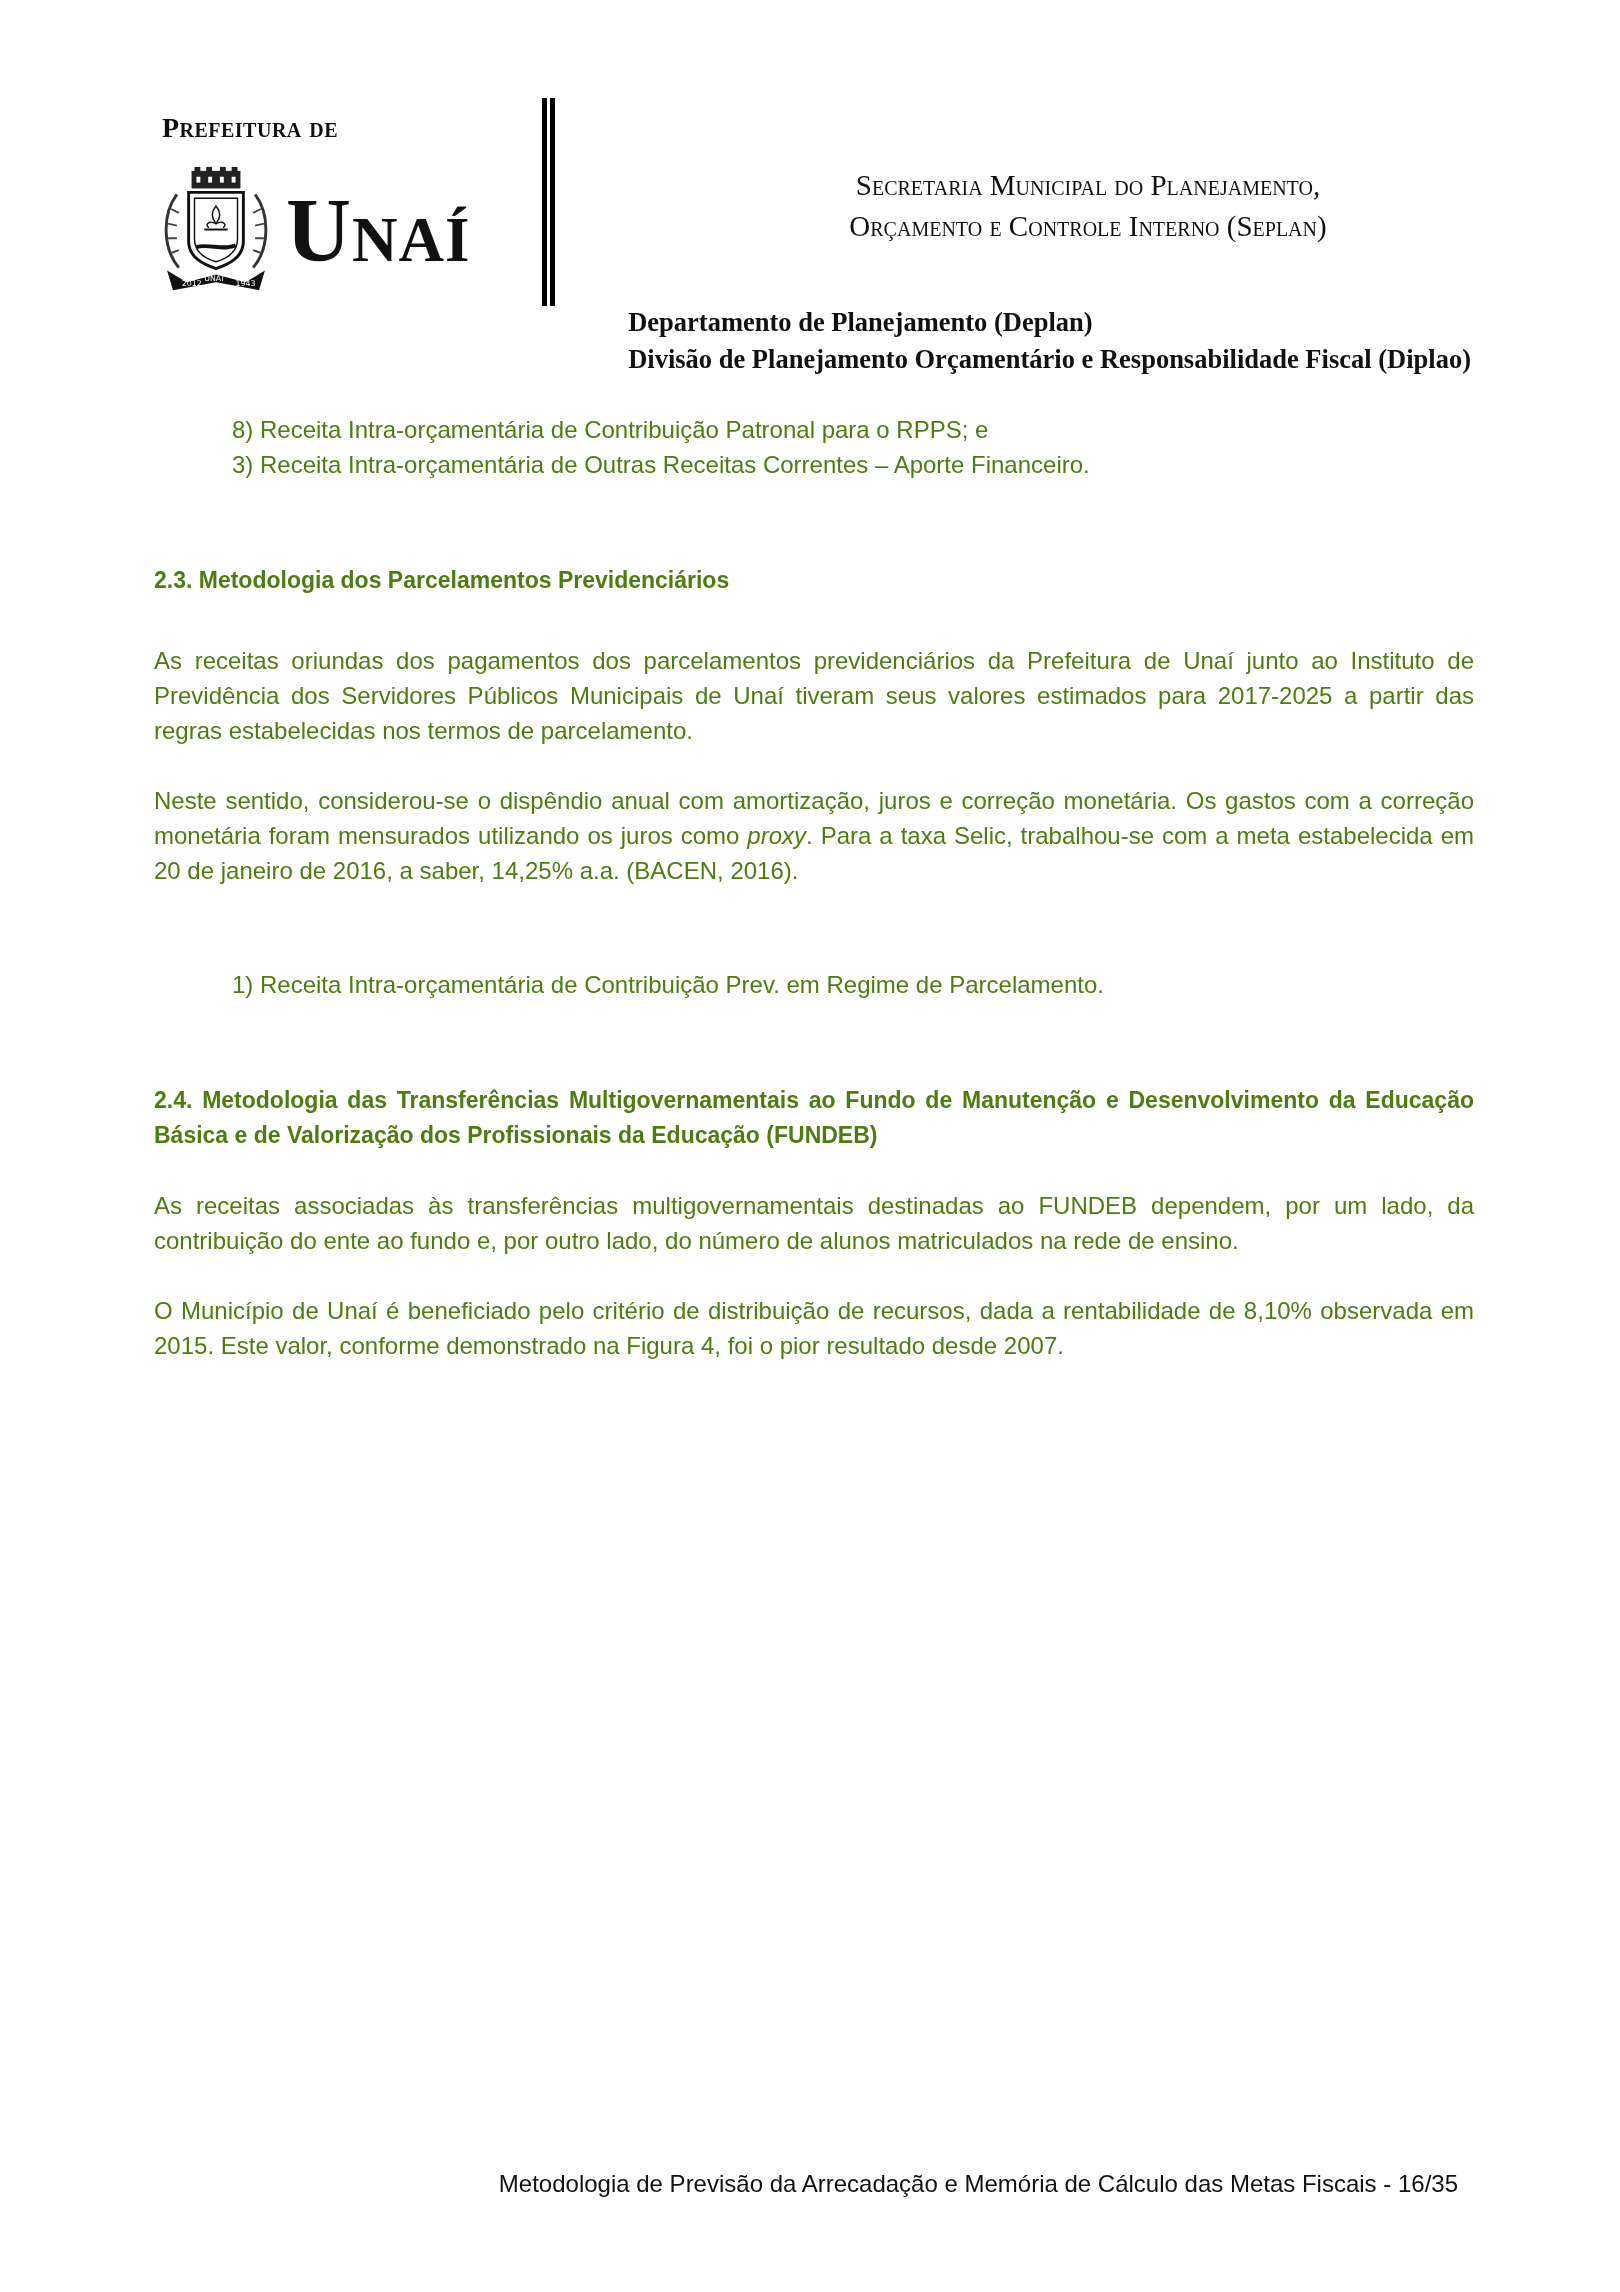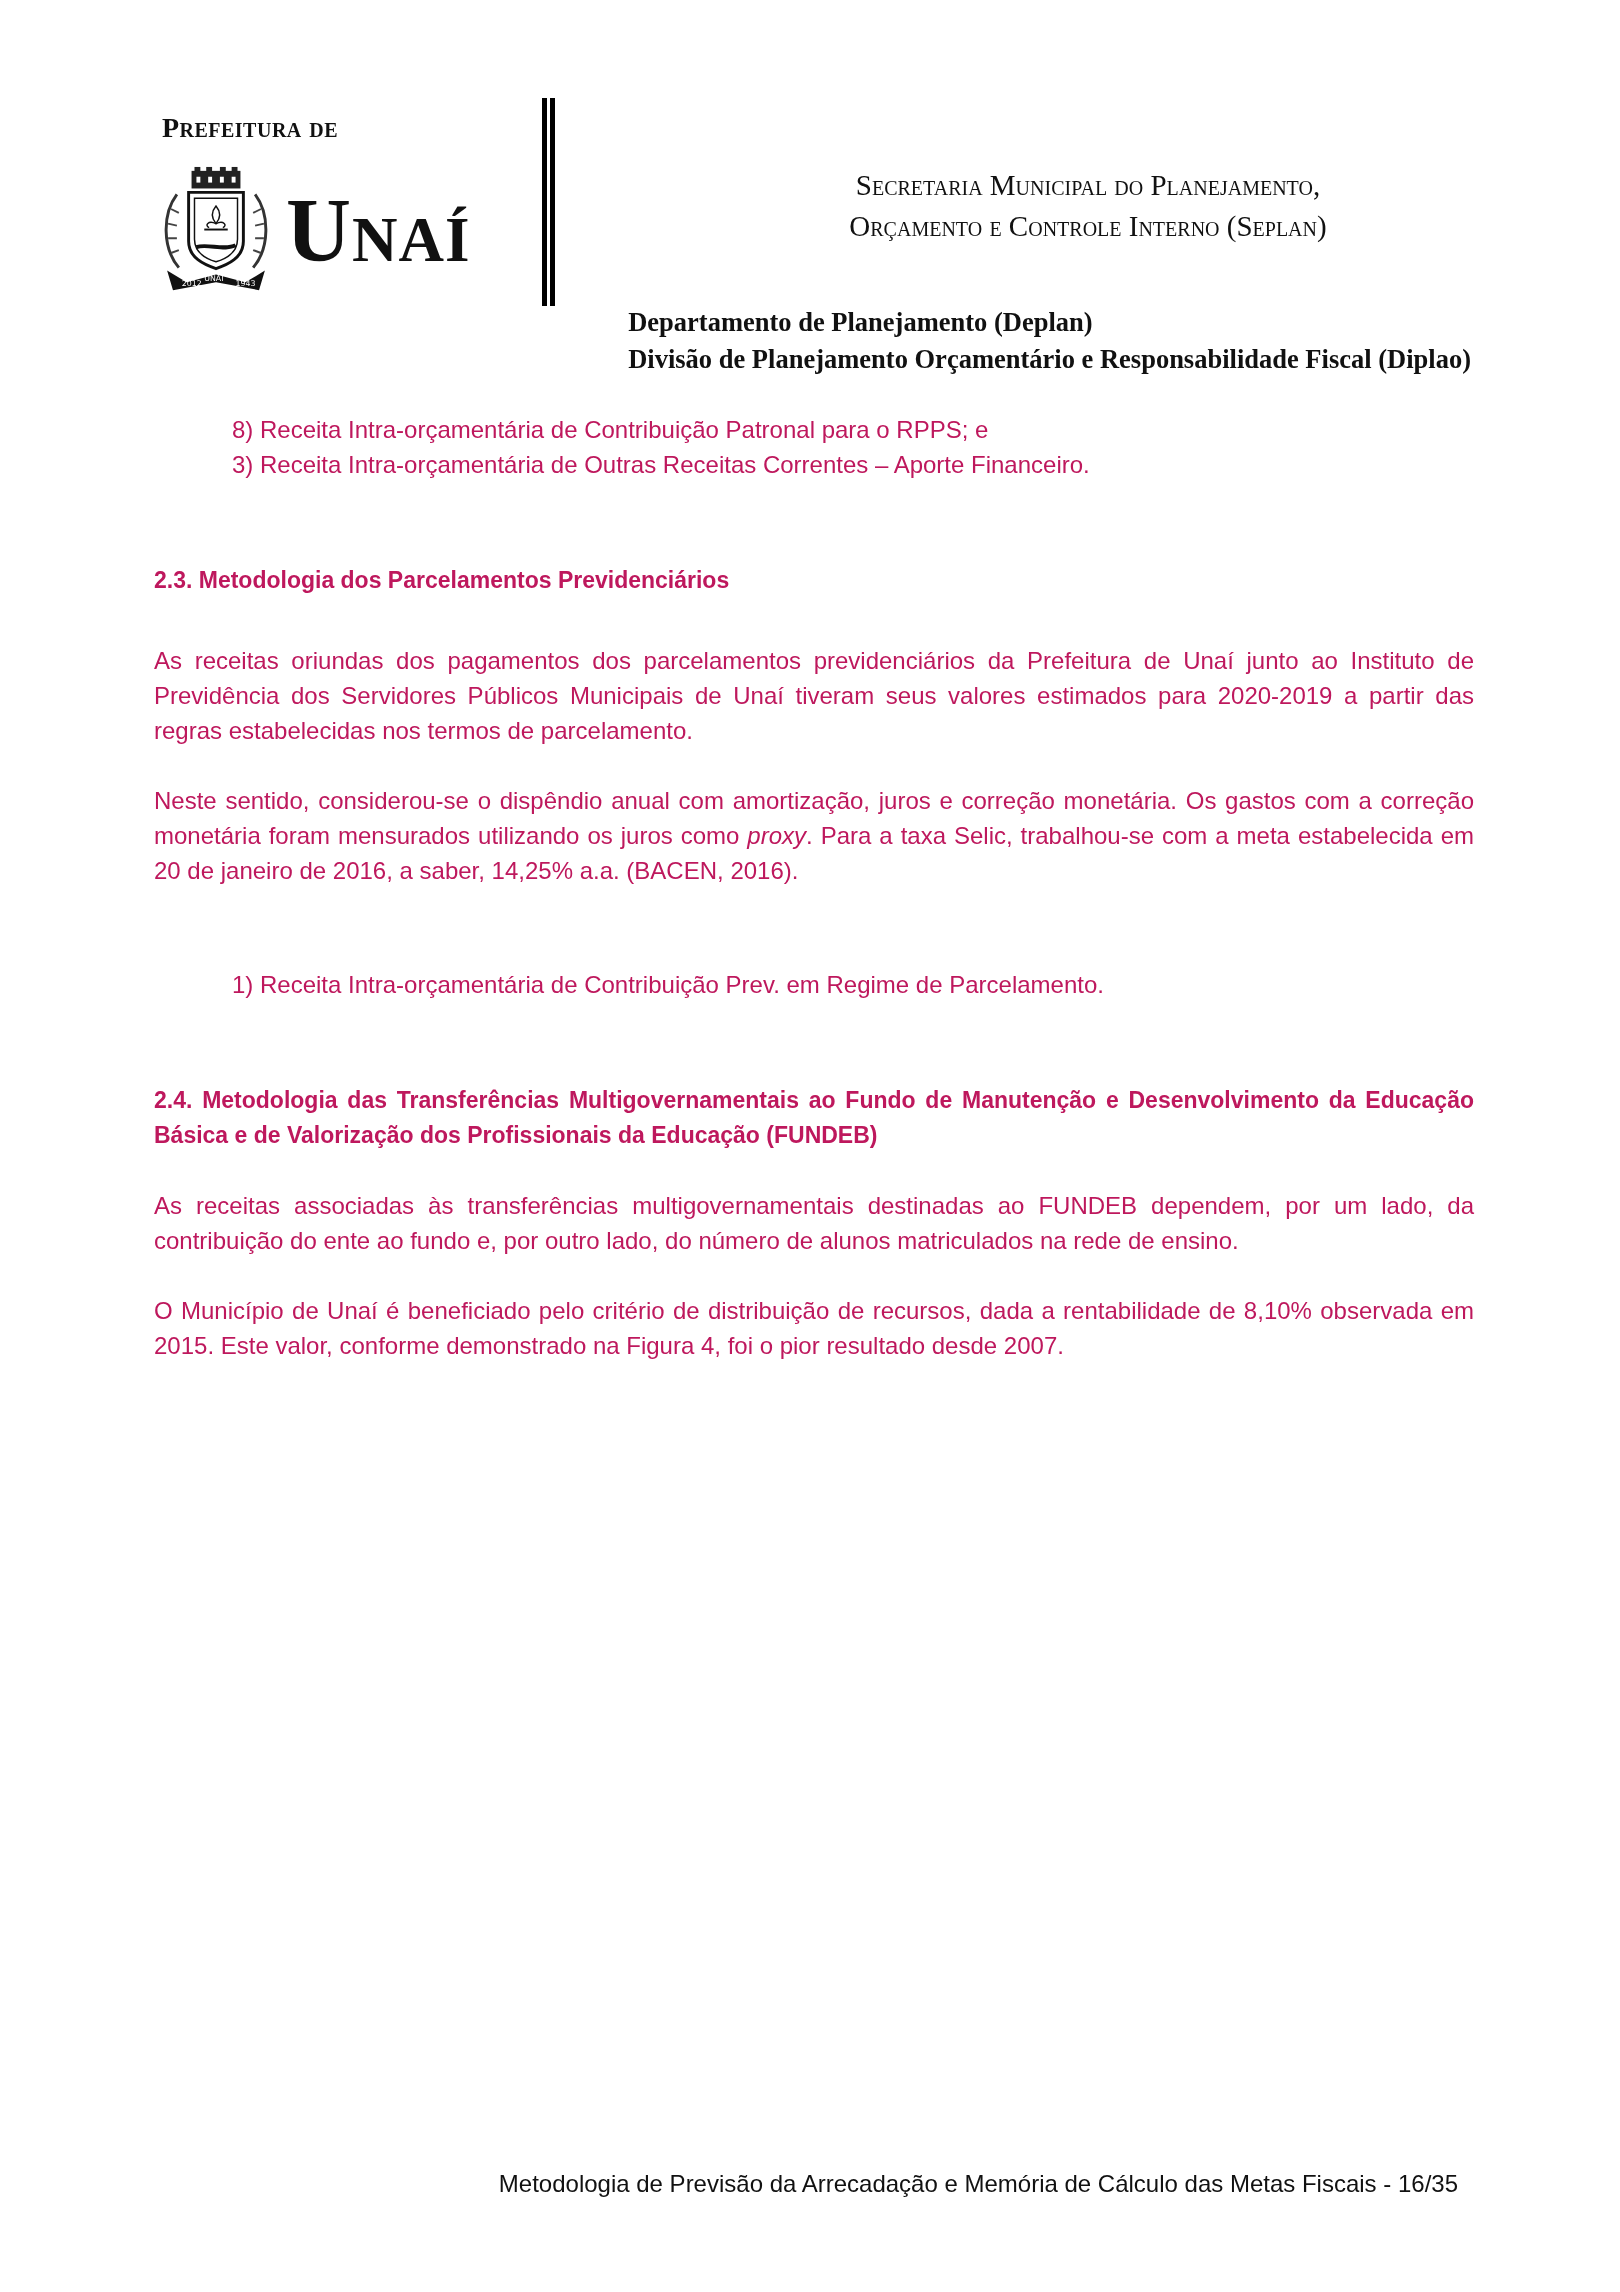--- a/index.html
+++ b/index.html
@@ -15,21 +15,21 @@
   .double-rule span { position: absolute; top: 0; width: 4.9px; height: 100%; background: #000; }
   .double-rule span.a { left: 0; }
   .double-rule span.b { left: 7.8px; }
 
   .secretaria { position: absolute; left: 686px; top: 165px; width: 804px; font-family: "Liberation Serif", "DejaVu Serif", serif; font-weight: normal; font-size: 29px; line-height: 41px; font-variant: small-caps; text-align: center; color: #111; }
   .secretaria div { white-space: nowrap; }
 
   .dept { position: absolute; right: 149px; top: 304px; text-align: left; font-family: "Liberation Serif", "DejaVu Serif", serif; font-weight: bold; font-size: 26.5px; line-height: 37px; color: #111; }
   .dept div { white-space: nowrap; }
 
-  .content { position: absolute; left: 154px; top: 412px; width: 1320px; font-size: 24px; line-height: 35px; color: #be185d; }
+  .content { position: absolute; left: 154px; top: 412px; width: 1320px; font-size: 24px; line-height: 35px; color: #4d7c0f; }
   .list-item { padding-left: 78px; white-space: nowrap; }
   .h2 { font-weight: bold; font-size: 23px; }
   .para { text-align: justify; }
   .sp-10 { height: 9.8px; }
   .sp-36 { height: 35px; }
   .sp-72 { height: 71px; }
   em { font-style: italic; }
 
   .footer { position: absolute; right: 162px; top: 2170px; font-size: 24px; white-space: nowrap; color: #111; }
 </style>
@@ -89,21 +89,21 @@
 <div class="content">
   <div class="list-item">8) Receita Intra-orçamentária de Contribuição Patronal para o RPPS; e</div>
   <div class="list-item">3) Receita Intra-orçamentária de Outras Receitas Correntes – Aporte Financeiro.</div>
 
   <div class="sp-72"></div>
   <div class="sp-10"></div>
   <div class="h2">2.3. Metodologia dos Parcelamentos Previdenciários</div>
 
   <div class="sp-36"></div>
   <div class="sp-10"></div>
-  <p class="para">As receitas oriundas dos pagamentos dos parcelamentos previdenciários da Prefeitura de Unaí junto ao Instituto de Previdência dos Servidores Públicos Municipais de Unaí tiveram seus valores estimados para 2020-2019 a partir das regras estabelecidas nos termos de parcelamento.</p>
+  <p class="para">As receitas oriundas dos pagamentos dos parcelamentos previdenciários da Prefeitura de Unaí junto ao Instituto de Previdência dos Servidores Públicos Municipais de Unaí tiveram seus valores estimados para 2017-2025 a partir das regras estabelecidas nos termos de parcelamento.</p>
 
   <div class="sp-36"></div>
   <p class="para"><span>Neste sentido, considerou-se o dispêndio anual com amortização, juros e correção monetária. Os gastos com a correção monetária foram mensurados utilizando os juros como </span><em>proxy</em><span>. Para a taxa Selic, trabalhou-se com a meta estabelecida em 20 de janeiro de 2016, a saber, 14,25% a.a. (BACEN, 2016).</span></p>
 
   <div class="sp-36"></div>
 
   <div class="sp-36"></div>
   <div class="sp-10"></div>
   <div class="list-item">1) Receita Intra-orçamentária de Contribuição Prev. em Regime de Parcelamento.</div>
 

